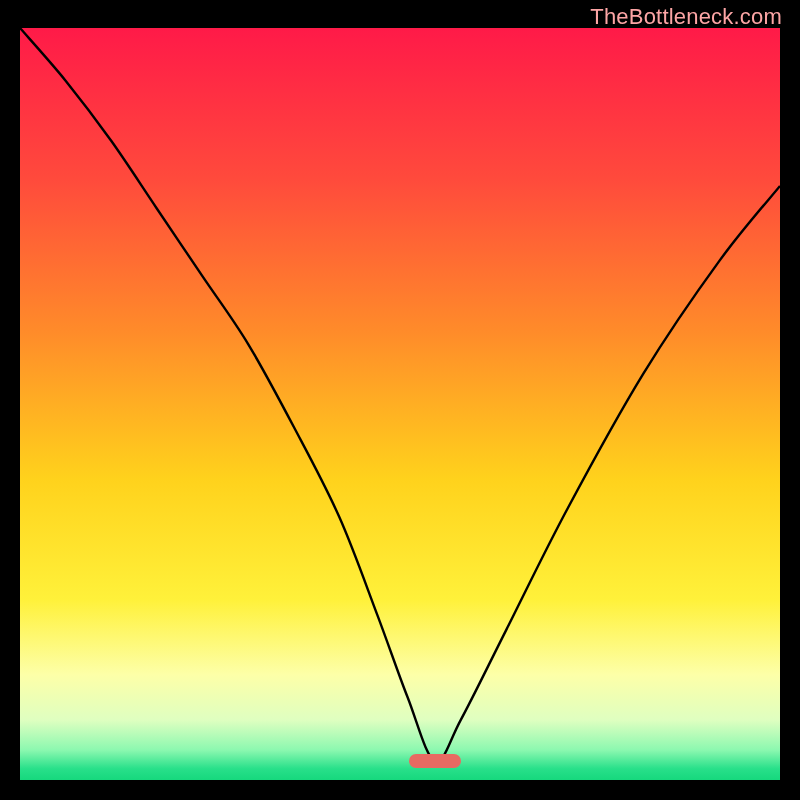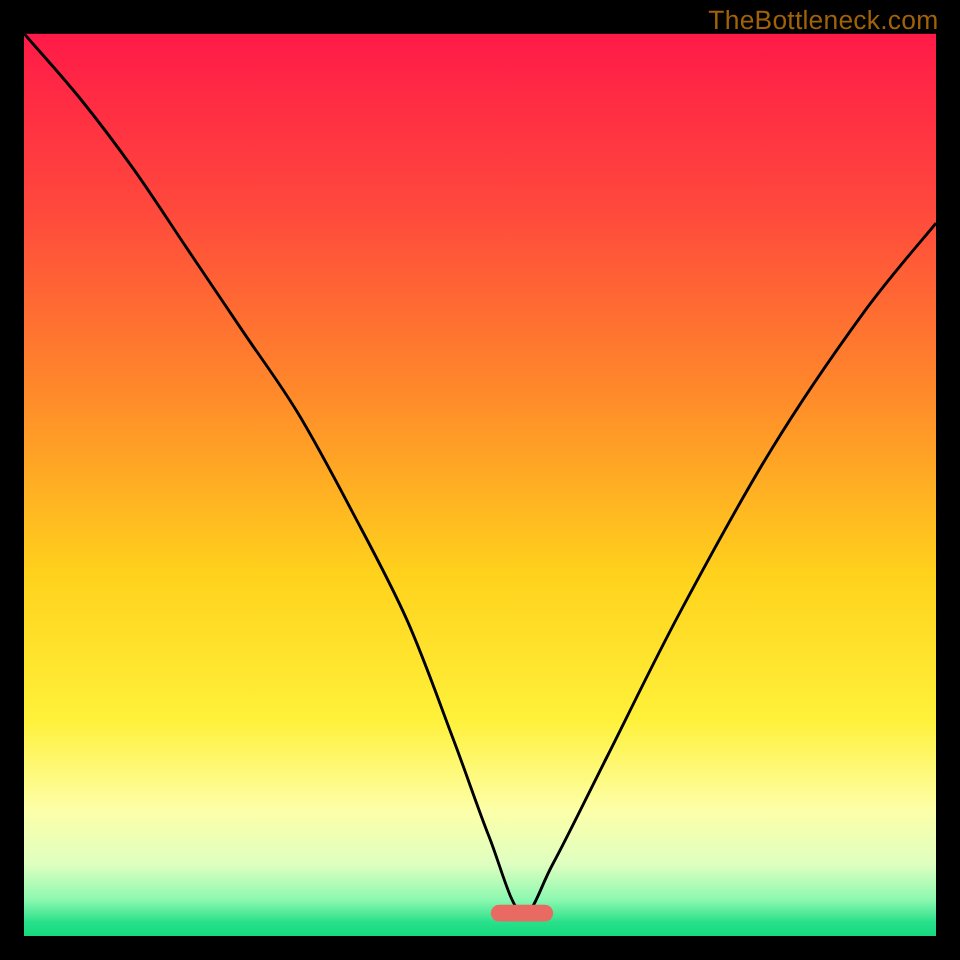--- a/index.html
+++ b/index.html
@@ -14,21 +14,21 @@
   .frame {
     position: relative;
     width: 800px;
     height: 800px;
     background: #000;
   }
   .watermark {
     position: absolute;
     top: 4px;
     right: 18px;
-    color: #a16207;
+    color: #fca5a5;
     font-size: 22px;
     letter-spacing: 0.2px;
     z-index: 10;
   }
   .plot-area {
     position: absolute;
     left: 20px;
     top: 28px;
     width: 760px;
     height: 752px;

